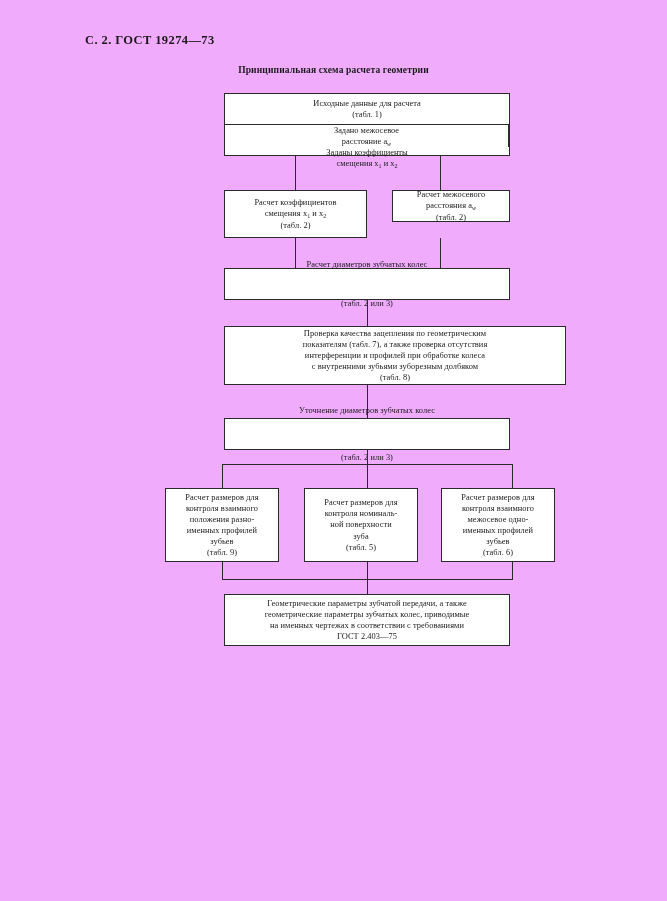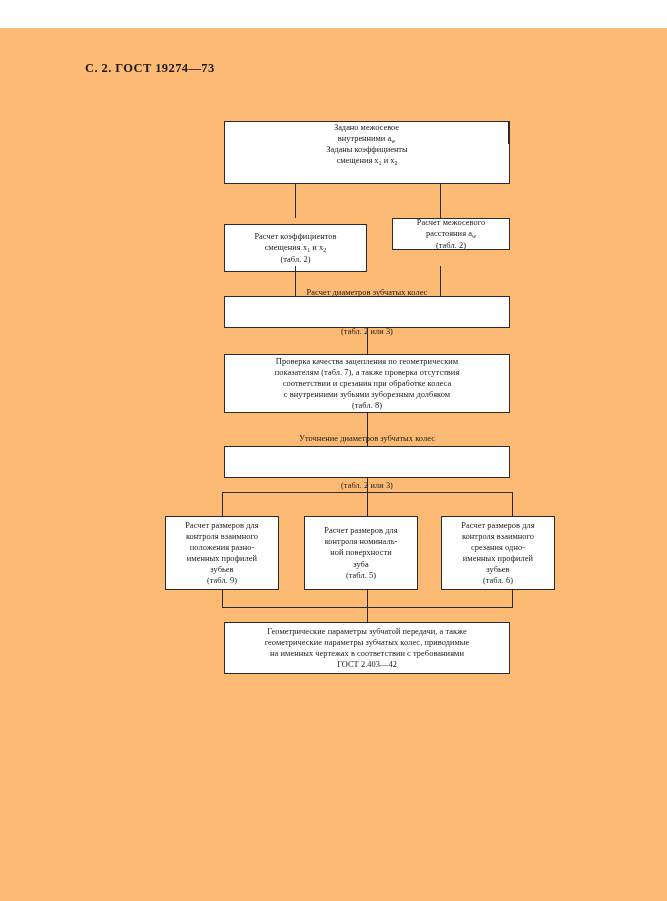--- a/index.html
+++ b/index.html
@@ -12,22 +12,21 @@
     height: 901px;
     position: relative;
     font-family: "Liberation Serif", "DejaVu Serif", serif;
     color: #1a1a1a;
     overflow: hidden;
   }
 
   .page {
     position: absolute;
     inset: 0;
-    background: #fdba74;
-    margin-top: 28px;
+    background: #f0abfc;
   }
 
   
   .running-head {
     position: absolute;
     left: 85px;
     top: 33px;
     font-size: 12.5px;
     font-weight: bold;
     letter-spacing: 0.4px;
@@ -127,40 +126,45 @@
   }
   .ital { font-style: italic; }
 </style>
 </head>
 <body>
 
 <div class="page">
 
   <div class="running-head">С. 2. ГОСТ 19274—73</div>
 
+  <div class="fig-title">Принципиальная схема расчета геометрии</div>
 
   <div class="chart">
 
     <div class="root-box" style="left:224px; top:93px; width:286px; height:63px;">
+      <div class="root-top">
+        <span class="ln">Исходные данные для расчета</span>
+        <span class="ln">(табл. 1)</span>
+      </div>
       <div class="root-bottom">
         <div class="root-cell left">
           <span class="ln">Задано межосевое</span>
-          <span class="ln"><span>внутренними a</span><sub class="ital">w</sub></span>
+          <span class="ln"><span>расстояние a</span><sub class="ital">w</sub></span>
         </div>
         <div class="root-cell">
           <span class="ln">Заданы коэффициенты</span>
           <span class="ln"><span>смещения x</span><sub>1</sub><span> и x</span><sub>2</sub></span>
         </div>
       </div>
     </div>
 
     <div class="vline" style="left:295px; top:156px; height:34px;"></div>
     <div class="vline" style="left:440px; top:156px; height:34px;"></div>
 
-    <div class="node" style="left:224px; top:196px; width:143px; height:48px;">
+    <div class="node" style="left:224px; top:190px; width:143px; height:48px;">
       <span class="ln">Расчет коэффициентов</span>
       <span class="ln"><span>смещения x</span><sub>1</sub><span> и x</span><sub>2</sub></span>
       <span class="ln">(табл. 2)</span>
     </div>
 
     <div class="node" style="left:392px; top:190px; width:118px; height:32px;">
       <span class="ln">Расчет межосевого</span>
       <span class="ln"><span>расстояния a</span><sub class="ital">w</sub></span>
       <span class="ln">(табл. 2)</span>
     </div>
@@ -168,24 +172,24 @@
     <div class="vline" style="left:295px; top:238px; height:30px;"></div>
     <div class="vline" style="left:440px; top:238px; height:30px;"></div>
 
     <div class="node" style="left:224px; top:268px; width:286px; height:32px;gap:28px;">
       <span class="ln">Расчет диаметров зубчатых колес</span>
       <span class="ln">(табл. 2 или 3)</span>
     </div>
 
     <div class="vline" style="left:367px; top:300px; height:26px;"></div>
 
-    <div class="node" style="left:224px; top:326px; width:286px; height:59px;">
+    <div class="node" style="left:224px; top:326px; width:342px; height:59px;">
       <span class="ln">Проверка качества зацепления по геометрическим</span>
       <span class="ln">показателям (табл. 7), а также проверка отсутствия</span>
-      <span class="ln">соответствии и срезания при обработке колеса</span>
+      <span class="ln">интерференции и профилей при обработке колеса</span>
       <span class="ln">с внутренними зубьями зуборезным долбяком</span>
       <span class="ln">(табл. 8)</span>
     </div>
 
     <div class="vline" style="left:367px; top:385px; height:33px;"></div>
 
     <div class="node" style="left:224px; top:418px; width:286px; height:32px;gap:36px;">
       <span class="ln">Уточнение диаметров зубчатых колес</span>
       <span class="ln">(табл. 2 или 3)</span>
     </div>
@@ -209,33 +213,33 @@
       <span class="ln">Расчет размеров для</span>
       <span class="ln">контроля номиналь-</span>
       <span class="ln">ной поверхности</span>
       <span class="ln">зуба</span>
       <span class="ln">(табл. 5)</span>
     </div>
 
     <div class="node" style="left:441px; top:488px; width:114px; height:74px;">
       <span class="ln">Расчет размеров для</span>
       <span class="ln">контроля взаимного</span>
-      <span class="ln">срезания одно-</span>
+      <span class="ln">межосевое одно-</span>
       <span class="ln">именных профилей</span>
       <span class="ln">зубьев</span>
       <span class="ln">(табл. 6)</span>
     </div>
 
     <div class="vline" style="left:222px; top:562px; height:17px;"></div>
     <div class="vline" style="left:367px; top:562px; height:17px;"></div>
     <div class="vline" style="left:512px; top:562px; height:17px;"></div>
     <div class="hline" style="left:222px; top:579px; width:291px;"></div>
     <div class="vline" style="left:367px; top:579px; height:15px;"></div>
 
     <div class="node" style="left:224px; top:594px; width:286px; height:52px;">
       <span class="ln">Геометрические параметры зубчатой передачи, а также</span>
       <span class="ln">геометрические параметры зубчатых колес, приводимые</span>
       <span class="ln">на именных чертежах в соответствии с требованиями</span>
-      <span class="ln">ГОСТ 2.403—42</span>
+      <span class="ln">ГОСТ 2.403—75</span>
     </div>
 
   </div>
 </div>
 
 </body></html>

